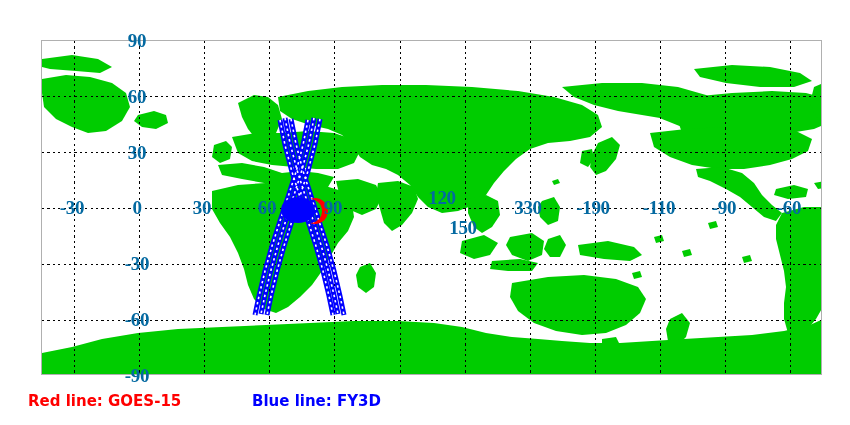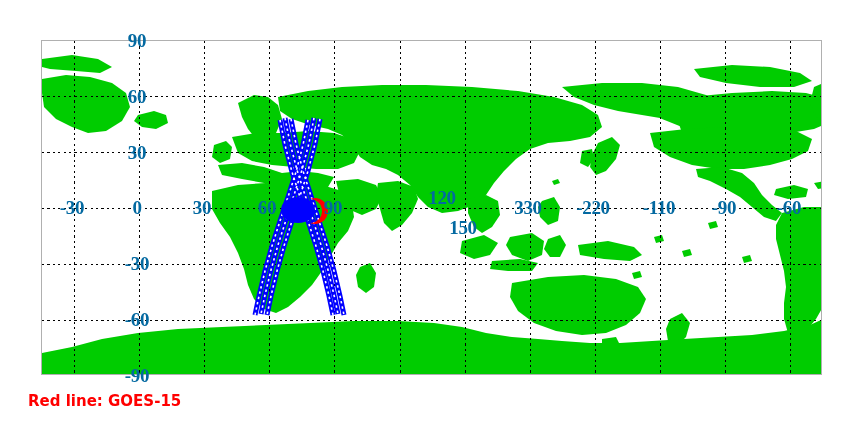--- a/index.html
+++ b/index.html
@@ -193,29 +193,30 @@
   </div>
 
   <div class="lbl lonlbl" style="left:72px;top:207px;">-30</div>
   <div class="lbl lonlbl" style="left:137px;top:207px;">0</div>
   <div class="lbl lonlbl" style="left:202px;top:207px;">30</div>
   <div class="lbl lonlbl" style="left:267px;top:207px;">60</div>
   <div class="lbl lonlbl" style="left:333px;top:207px;">90</div>
   <div class="lbl lonlbl" style="left:398px;top:197px;margin-left:44px;">120</div>
   <div class="lbl lonlbl" style="left:463px;top:207px;margin-top:20px;">150</div>
   <div class="lbl lonlbl" style="left:528px;top:207px;">330</div>
-  <div class="lbl lonlbl" style="left:593px;top:207px;">-220</div>
+  <div class="lbl lonlbl" style="left:593px;top:207px;">-190</div>
   <div class="lbl lonlbl" style="left:659px;top:207px;">-110</div>
   <div class="lbl lonlbl" style="left:724px;top:207px;">-90</div>
   <div class="lbl lonlbl" style="left:789px;top:207px;">-60</div>
 
   <div class="lbl latlbl" style="left:137px;top:40px;">90</div>
   <div class="lbl latlbl" style="left:137px;top:96px;">60</div>
   <div class="lbl latlbl" style="left:137px;top:152px;">30</div>
   <div class="lbl latlbl" style="left:137px;top:263px;">-30</div>
   <div class="lbl latlbl" style="left:137px;top:319px;">-60</div>
   <div class="lbl latlbl" style="left:137px;top:375px;">-90</div>
 
   <div id="footer">
     <div class="leg" id="leg-red">Red line: GOES-15</div>
+    <div class="leg" id="leg-blue">Blue line: FY3D</div>
   </div>
 
 </div>
 
 </body></html>

